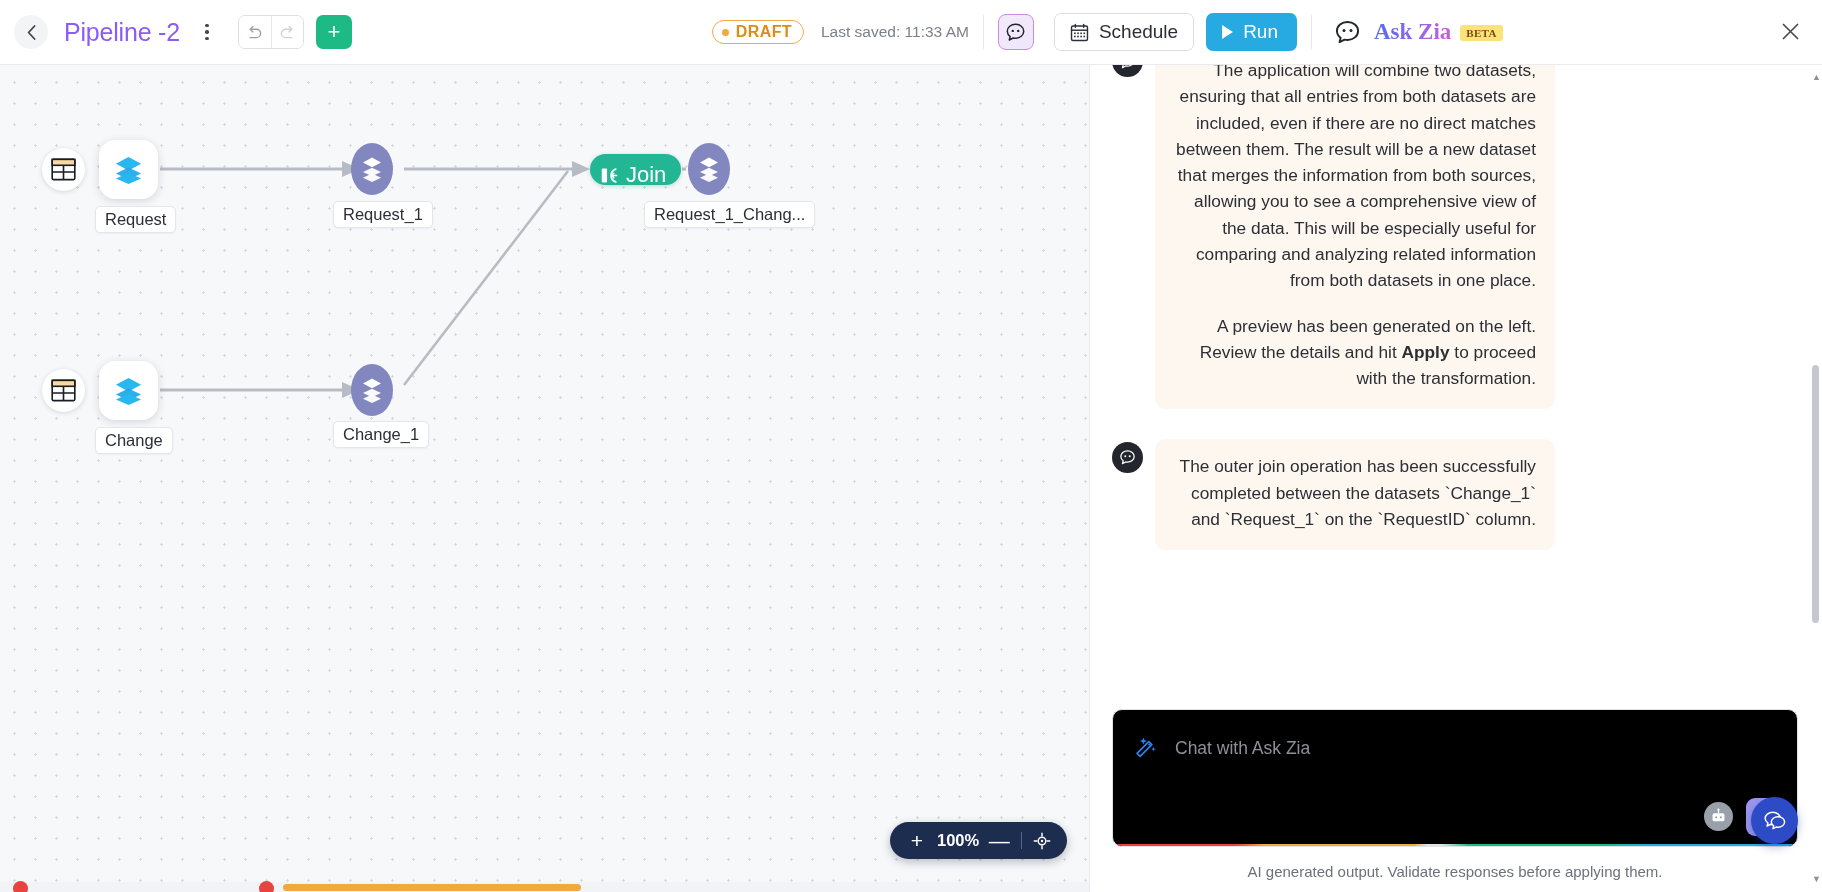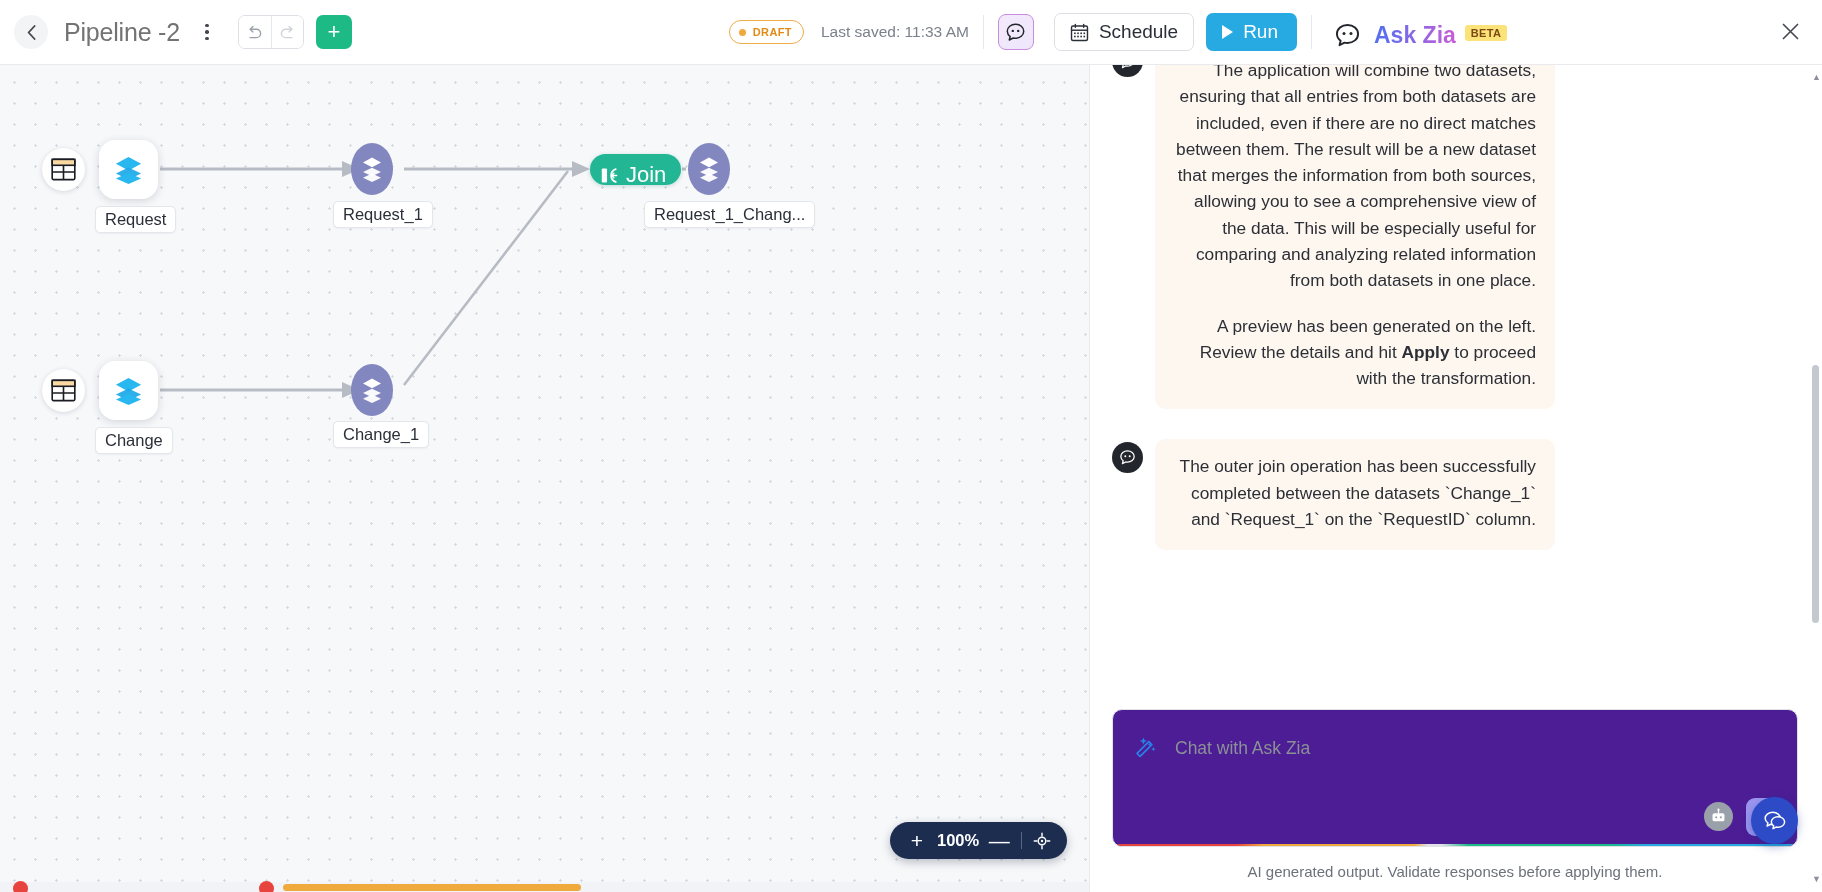--- a/index.html
+++ b/index.html
@@ -16,21 +16,21 @@
     height: 65px; min-height: 65px; background: #fff;
     display: flex; align-items: center; padding: 0 14px 0 14px;
     border-bottom: 1px solid #e8eaee; position: relative; z-index: 30;
   }
   .back-btn {
     width: 34px; height: 34px; border-radius: 50%; background: #f3f4f6;
     display: flex; align-items: center; justify-content: center;
     color: #41454d; font-size: 17px; cursor: pointer; flex: none;
   }
   .pipeline-title {
-    font-size: 25px; color: #737373; margin-left: 16px; letter-spacing: -0.2px;
+    font-size: 25px; color: #8b5cf6; margin-left: 16px; letter-spacing: -0.2px;
     white-space: nowrap;
   }
   .kebab {
     width: 26px; height: 30px; margin-left: 14px;
     display: flex; flex-direction: column; align-items: center; justify-content: center;
     gap: 3px; cursor: pointer; flex: none;
   }
   .kebab i { width: 3.5px; height: 3.5px; border-radius: 50%; background: #44484f; display:block; }
 
   .undo-group {
@@ -48,21 +48,21 @@
     display: flex; align-items: center; justify-content: center;
     color: #fff; font-size: 22px; margin-left: 12px; cursor: pointer; flex: none;
     font-weight: 300; line-height: 1;
   }
 
   .topbar-spacer { flex: 1 1 auto; }
 
   .draft-chip {
     display: flex; align-items: center; gap: 7px;
     border: 1px solid #f0ab4a; border-radius: 20px; height: 24px; padding: 0 11px 0 9px;
-    color: #e08b18; font-size: 11px; font-weight: bold; letter-spacing: 0.4px;
+    color: #e08b18; font-size: 16px; font-weight: bold; letter-spacing: 0.4px;
     flex: none;
   }
   .draft-chip .dot { width: 7px; height: 7px; border-radius: 50%; background: #f0a93c; }
 
   .last-saved { color: #7b818c; font-size: 15.5px; margin-left: 17px; white-space: nowrap; flex: none; }
 
   .vsep { width: 1px; height: 34px; background: #e4e7eb; margin: 0 14px; flex: none; }
 
   .zia-toggle {
     width: 36px; height: 36px; border-radius: 8px; border: 1.4px solid #c88ce0;
@@ -211,21 +211,21 @@
     position: absolute; left: 0; width: 7px; text-align: center;
     color: #8b9099; font-size: 9px; line-height: 1;
   }
   .panel-scrollbar .arrow.up { top: 0; }
   .panel-scrollbar .arrow.down { bottom: 0; }
 
   
   .composer-wrap { padding: 0 24px 0 22px; }
   .composer {
     position: relative; height: 138px; border: 1px solid #dfe2e7; border-radius: 10px;
-    background: #4c1d95; overflow: hidden;
+    background: #000000; overflow: hidden;
   }
   .composer .ph {
     position: absolute; left: 62px; top: 28px; color: #8c9097; font-size: 17.5px;
   }
   .wand-icon { position: absolute; left: 20px; top: 25px; }
   .composer .rainbow {
     position: absolute; left: 0; right: 0; bottom: 0; height: 2px;
     background: linear-gradient(90deg,#e8443f 0%, #e8443f 18%, #f0a93c 22%, #f0a93c 44%, #dfe2e7 46%, #dfe2e7 48%, #1dba85 52%, #1dba85 72%, #27aae1 78%, #27aae1 100%);
   }
   .bot-btn {
@@ -324,21 +324,21 @@
       <span>Schedule</span>
     </div>
 
     <div class="run-btn">
       <span class="tri"></span>
       <span>Run</span>
     </div>
 
     <div class="vsep"></div>
 
-    <div style="display:flex;align-items:flex-end;width:482px;">
+    <div style="display:flex;align-items:center;width:482px;font-family:Liberation Serif, serif;">
       <svg width="27" height="27" viewBox="0 0 24 24" style="flex:none;margin-left:8px;">
         <path d="M12 2.6c5.2 0 9.4 3.4 9.4 8 0 4.6-4.2 8-9.4 8-.9 0-1.8-.1-2.6-.3l-4.5 2.3 1-4A7.7 7.7 0 0 1 2.6 10.6c0-4.6 4.2-8 9.4-8Z" fill="none" stroke="#23262c" stroke-width="1.7" stroke-linejoin="round"></path>
         <circle cx="8.9" cy="10.2" r="1.35" fill="#23262c"></circle>
         <circle cx="15.1" cy="10.2" r="1.35" fill="#23262c"></circle>
       </svg>
       <span class="zia-title">Ask Zia</span>
       <span class="beta-badge">BETA</span>
       <span class="zia-close">
         <svg width="19" height="19" viewBox="0 0 20 20">
           <path d="M2.6 2.6 L17.4 17.4 M17.4 2.6 L2.6 17.4" stroke="#44484f" stroke-width="1.7" stroke-linecap="round"></path>

